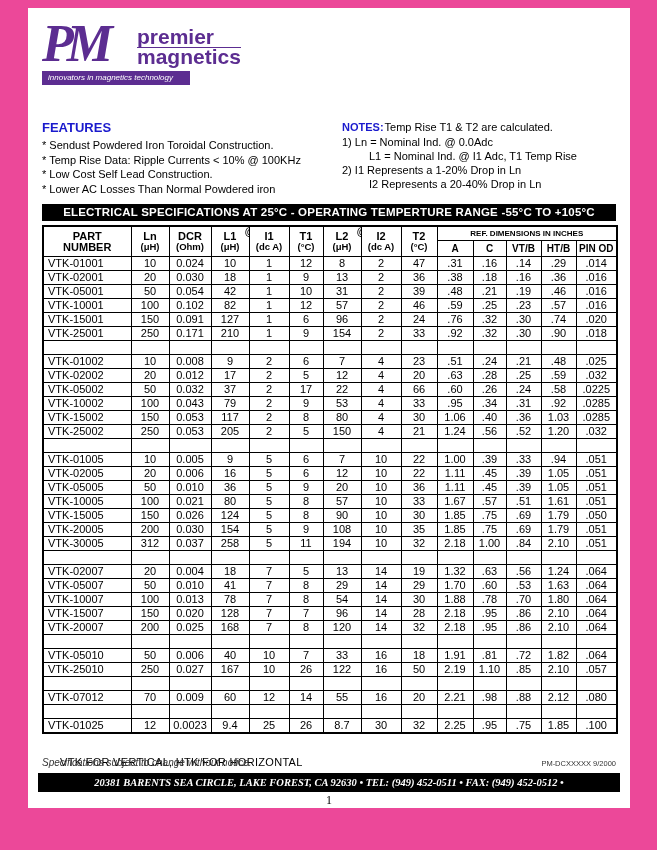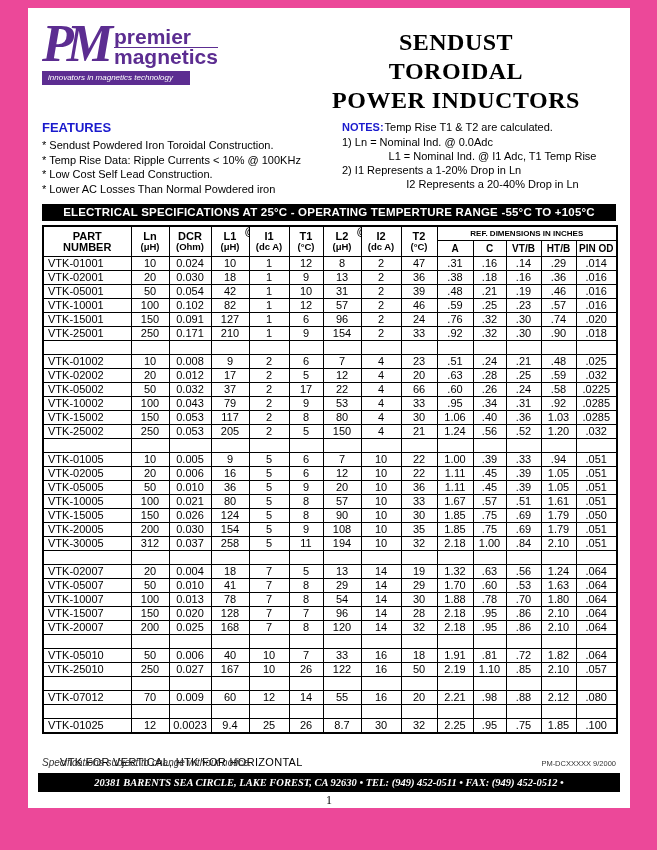--- a/index.html
+++ b/index.html
@@ -13,21 +13,21 @@
   }
 
   
   .header-row { display:flex; justify-content:space-between; align-items:flex-start; height:96px; }
   .logo-block { width:160px; }
   .logo-main { display:flex; align-items:flex-end; }
   .monogram {
     font-family:"Liberation Serif", serif; font-style:italic; font-weight:bold;
     font-size:52px; line-height:48px; color:#5C2D91; letter-spacing:-7px; padding-right:8px;
   }
-  .logo-names { display:flex; flex-direction:column; padding-bottom:2px; }
+  .logo-names { display:flex; flex-direction:column; padding-bottom:2px;margin-left:23px; }
   .premier {
     color:#5C2D91; font-weight:bold; font-size:21px; line-height:21px;
     border-bottom:1px solid #5C2D91;
   }
   .magnetics { color:#5C2D91; font-weight:bold; font-size:21px; line-height:18px; }
   .tagline {
     margin-top:3px; background:#5C2D91; color:#fff; font-style:italic;
     font-size:8px; line-height:12px; padding:1px 6px; width:148px; box-sizing:border-box;
   }
   .doc-title {
@@ -37,21 +37,21 @@
 
   
   .info-row { display:flex; margin-top:4px; }
   .features { width:300px; }
   .features-heading { color:#1a1acd; font-weight:bold; font-size:13px; margin-bottom:3px; }
   .feature-item { font-size:11px; line-height:14.5px; }
   .notes { width:274px; font-size:11px; }
   .notes-first-line { line-height:14px; margin-bottom:1px; }
   .notes-heading { color:#1a1acd; font-weight:bold; margin-right:1px; }
   .note-line { line-height:14px; }
-  .note-indent { padding-left:27px;text-align:center; }
+  .note-indent { padding-left:27px; }
 
   
   .banner {
     margin-top:8px; background:#000; color:#fff; font-weight:bold;
     font-size:11.5px; line-height:17px; text-align:center; letter-spacing:0.2px;
   }
 
   
   table.spec-table {
     margin-top:4px; border-collapse:collapse; table-layout:fixed; width:574px;
@@ -102,25 +102,20 @@
     <div class="header-row">
       <div class="logo-block">
         <div class="logo-main">
           <span class="monogram">PM</span>
           <span class="logo-names">
             <span class="premier">premier</span>
             <span class="magnetics">magnetics</span>
           </span>
         </div>
         <div class="tagline">innovators in magnetics technology</div>
-      </div>
-      <div class="doc-title">
-        <div>SENDUST</div>
-        <div>TOROIDAL</div>
-        <div>POWER INDUCTORS</div>
       </div>
     </div>
 
     <div class="info-row">
       <div class="features">
         <div class="features-heading">FEATURES</div>
         <div class="feature-item">* Sendust Powdered Iron Toroidal Construction.</div>
         <div class="feature-item">* Temp Rise Data: Ripple Currents &lt; 10% @ 100KHz</div>
         <div class="feature-item">* Low Cost Self Lead Construction.</div>
         <div class="feature-item">* Lower AC Losses Than Normal Powdered iron</div>

